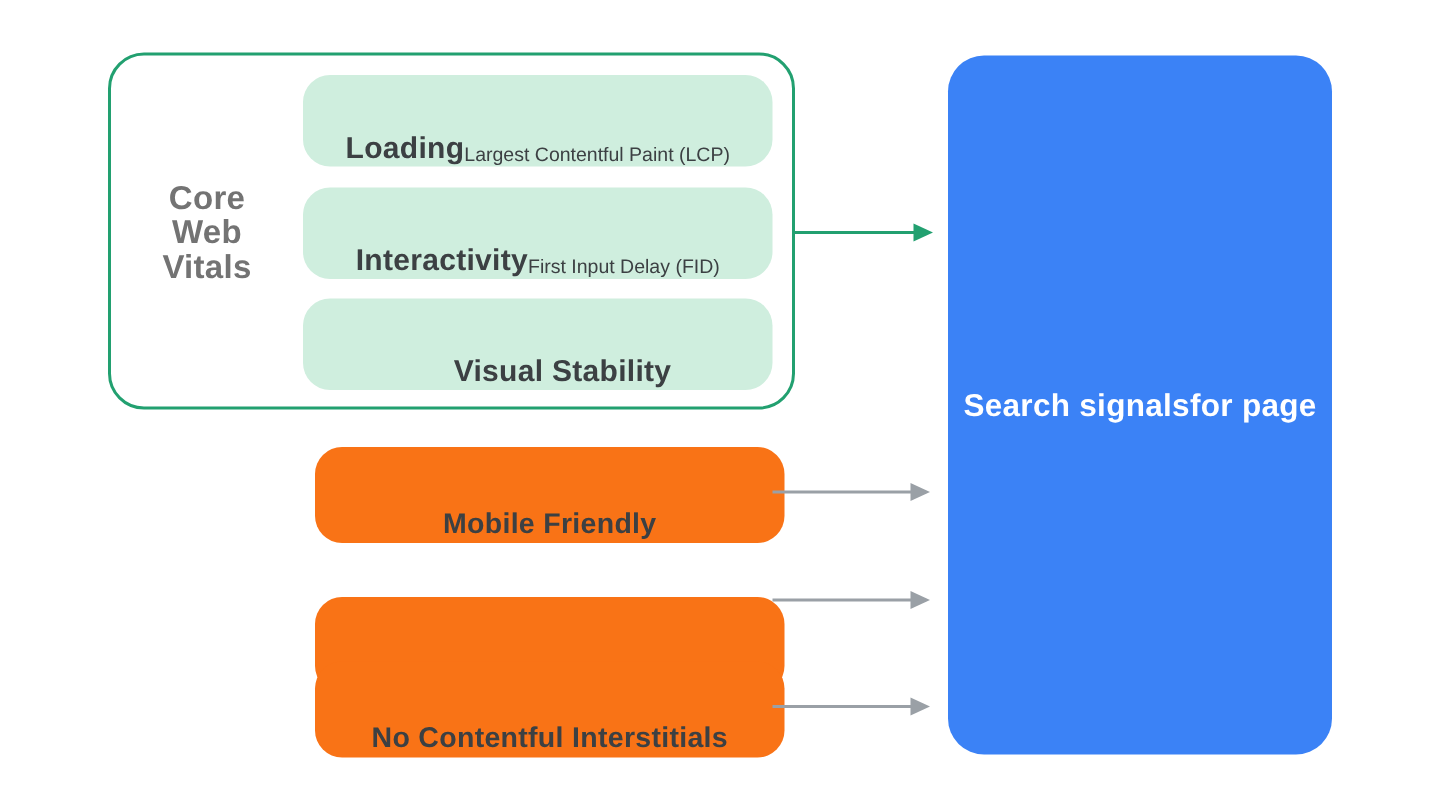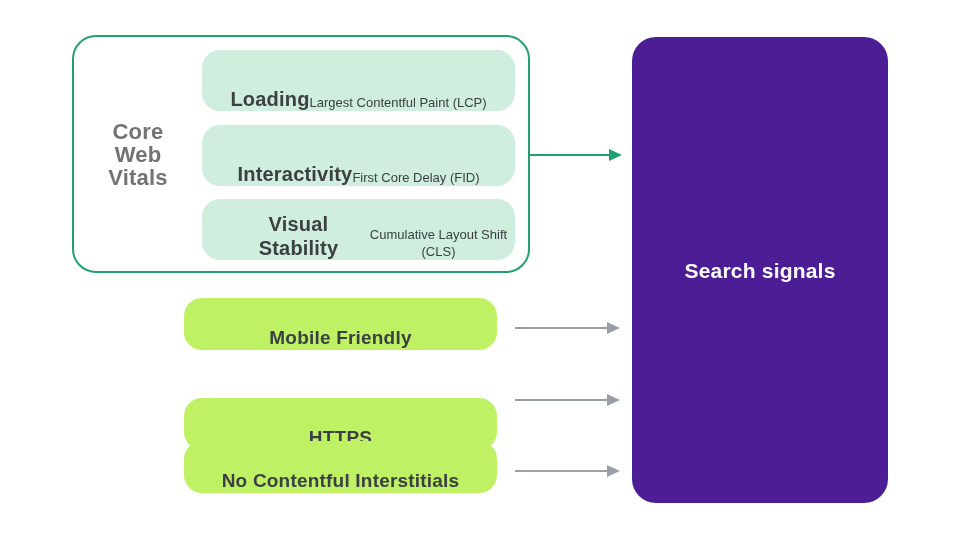--- a/index.html
+++ b/index.html
@@ -26,30 +26,30 @@
     display: flex; flex-direction: row; align-items: flex-end; justify-content: center;
     text-align: center;
   }
   .card.mint { left: 128px; height: 61px; background: #CFEEDE; }
   .card.mint.m0 { top: 13px; }
   .card.mint.m1 { top: 88px; }
   .card.mint.m2 { top: 162px; padding-left: 33px; }
   .card-title { color: #3C4043; font-size: 20px; font-weight: 700; line-height: 24px; letter-spacing: 0.2px; }
   .card-sub   { color: #3C4043; font-size: 13px; font-weight: 400; line-height: 17px; margin-top: 44px; }
 
-  .card.gray { left: 184px; height: 52px; background: #bef264; }
+  .card.gray { left: 210px; height: 64px; background: #f97316; }
   .card.gray .card-title { font-size: 19px; }
   .card.gray.g0 { top: 298px; }
   .card.gray.g1 { top: 370px; margin-top: 28px; }
   .card.gray.g2 { top: 441px; }
 
   
   .result-box {
     position: absolute; left: 632px; top: 37px; width: 256px; height: 466px;
-    background: #4c1d95; border-radius: 24px;
+    background: #3b82f6; border-radius: 24px;
     display: flex; flex-direction: row; align-items: center; justify-content: center;
   }
   .result-line { color: #ffffff; font-size: 21px; font-weight: 700; line-height: 27px; text-align: center; letter-spacing: 0.2px; }
 
   
   .arrow { position: absolute; height: 12px; }
   .arrow .shaft { position: absolute; left: 0; right: 11px; top: 5px; height: 2px; }
   .arrow .head {
     position: absolute; right: 0; top: 0; width: 0; height: 0;
     border-top: 6px solid transparent; border-bottom: 6px solid transparent;
@@ -72,26 +72,25 @@
   <div class="cwv-group">
     <div class="cwv-label">Core Web Vitals</div>
 
     <div class="card mint m0">
       <div class="card-title">Loading</div>
       <div class="card-sub">Largest Contentful Paint (LCP)</div>
     </div>
 
     <div class="card mint m1">
       <div class="card-title">Interactivity</div>
-      <div class="card-sub">First Core Delay (FID)</div>
+      <div class="card-sub">First Input Delay (FID)</div>
     </div>
 
     <div class="card mint m2">
       <div class="card-title">Visual Stability</div>
-      <div class="card-sub">Cumulative Layout Shift (CLS)</div>
     </div>
   </div>
 
   <div class="card gray g0">
     <div class="card-title">Mobile Friendly</div>
   </div>
 
   <div class="card gray g1">
     <div class="card-title">HTTPS</div>
   </div>
@@ -112,15 +111,16 @@
     <span class="shaft"></span>
     <span class="head"></span>
   </div>
   <div class="arrow gray a-g2">
     <span class="shaft"></span>
     <span class="head"></span>
   </div>
 
   <div class="result-box">
     <div class="result-line">Search signals</div>
+    <div class="result-line">for page</div>
   </div>
 
 </div>
 
 </body></html>

